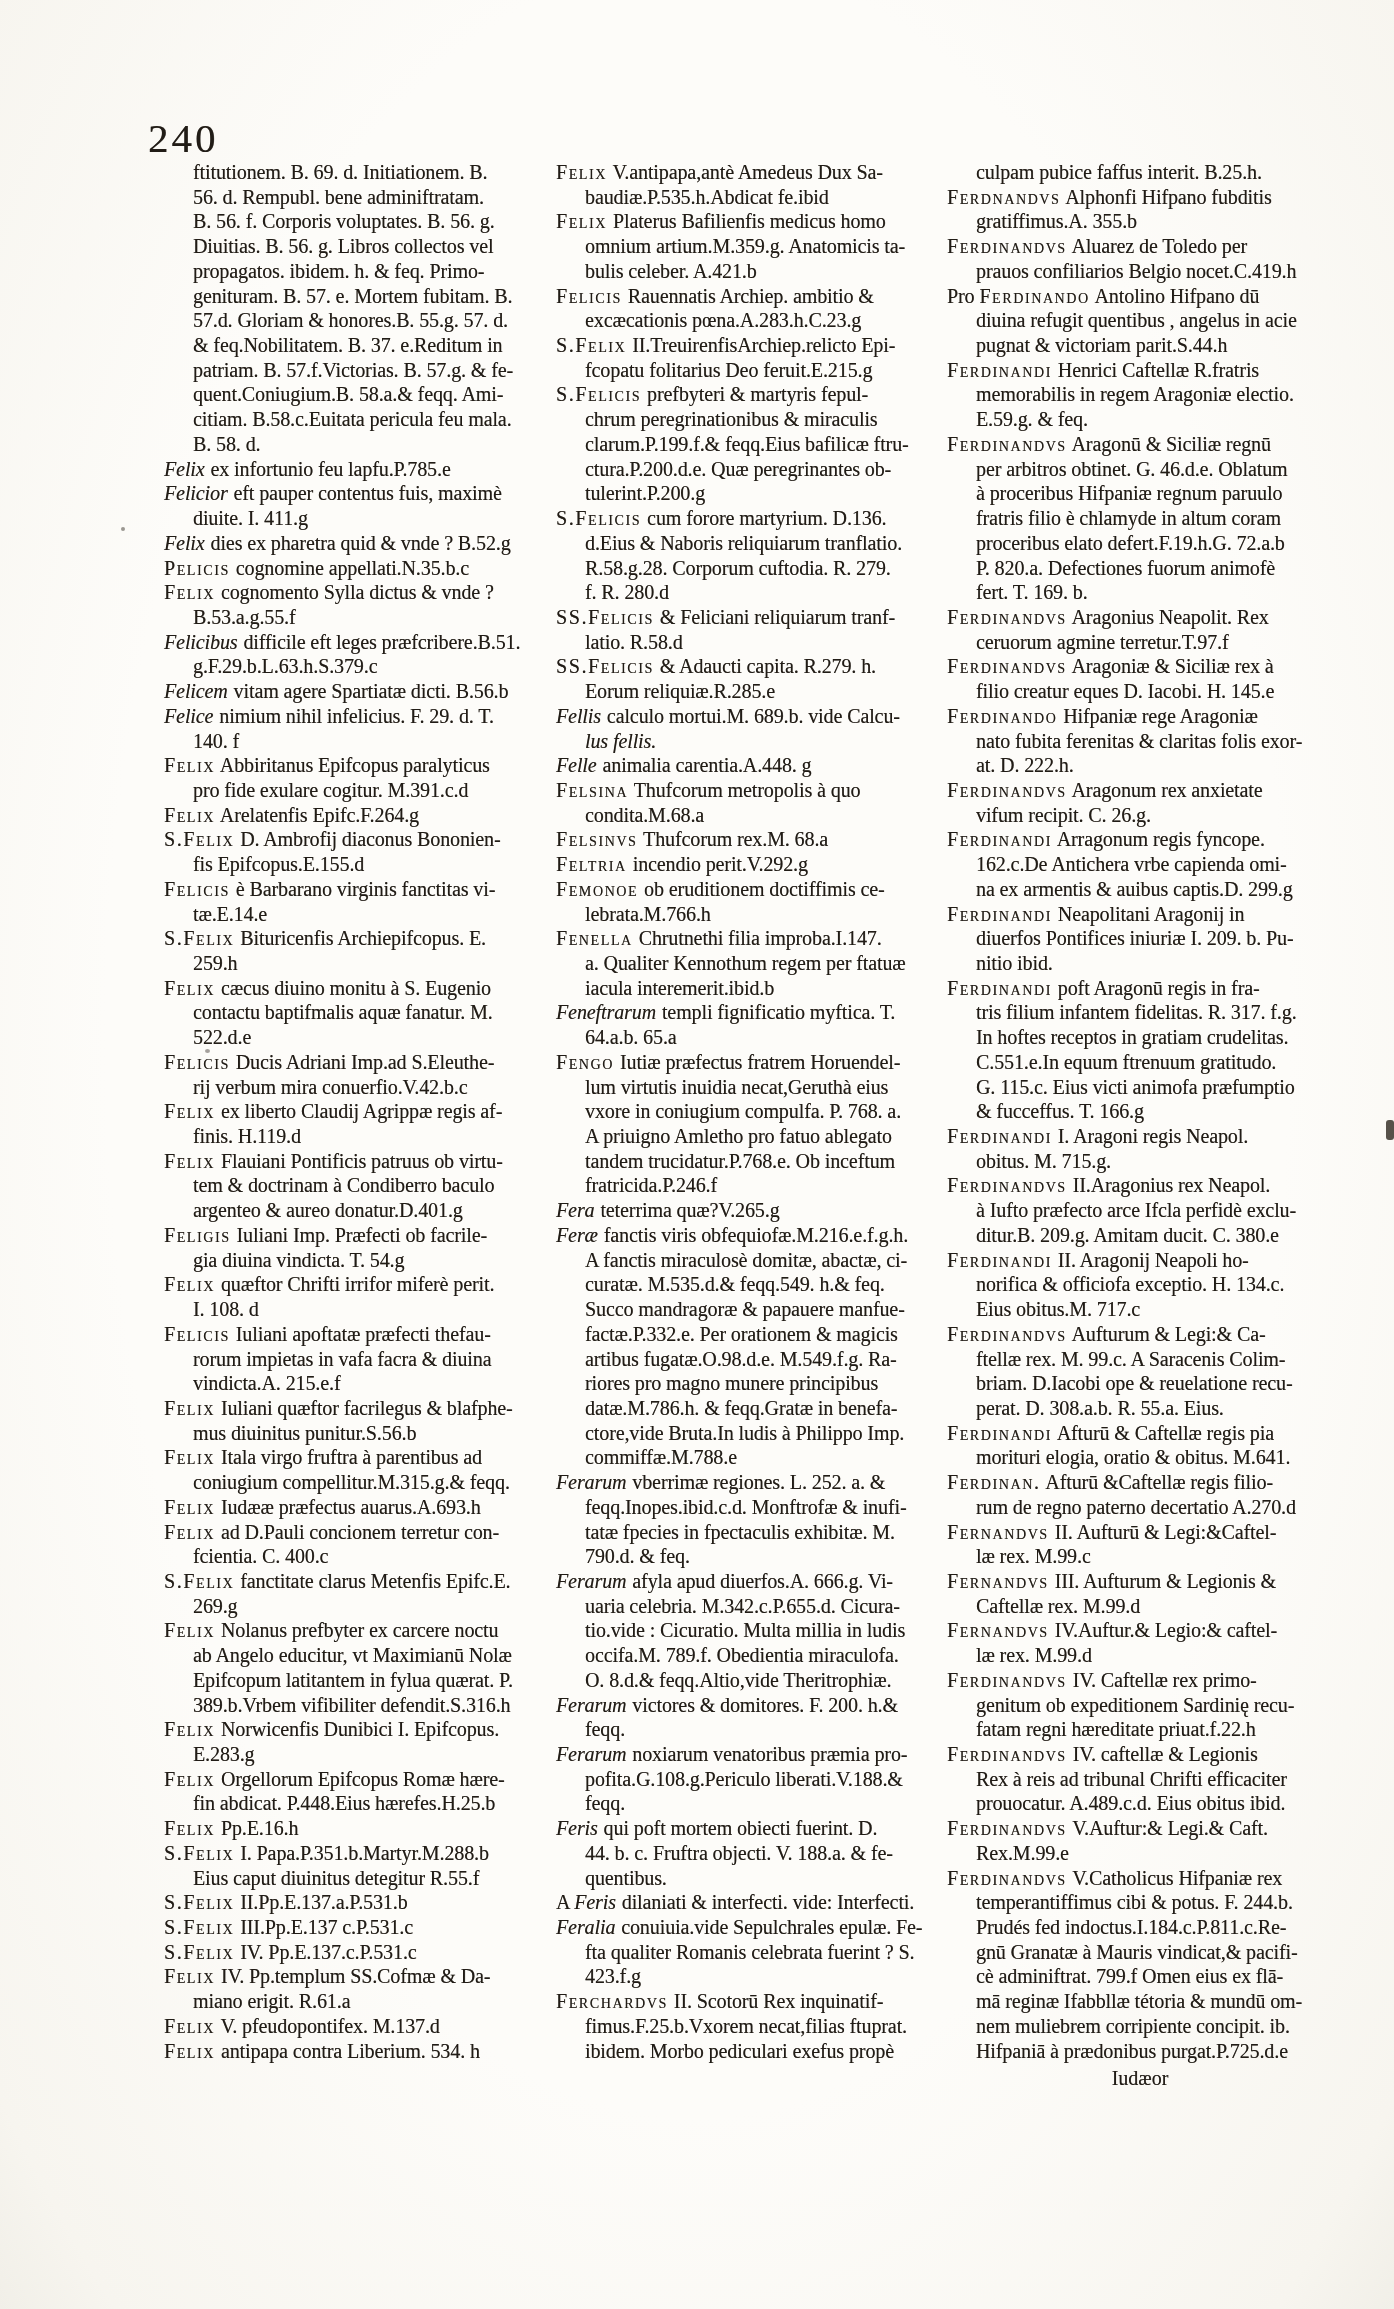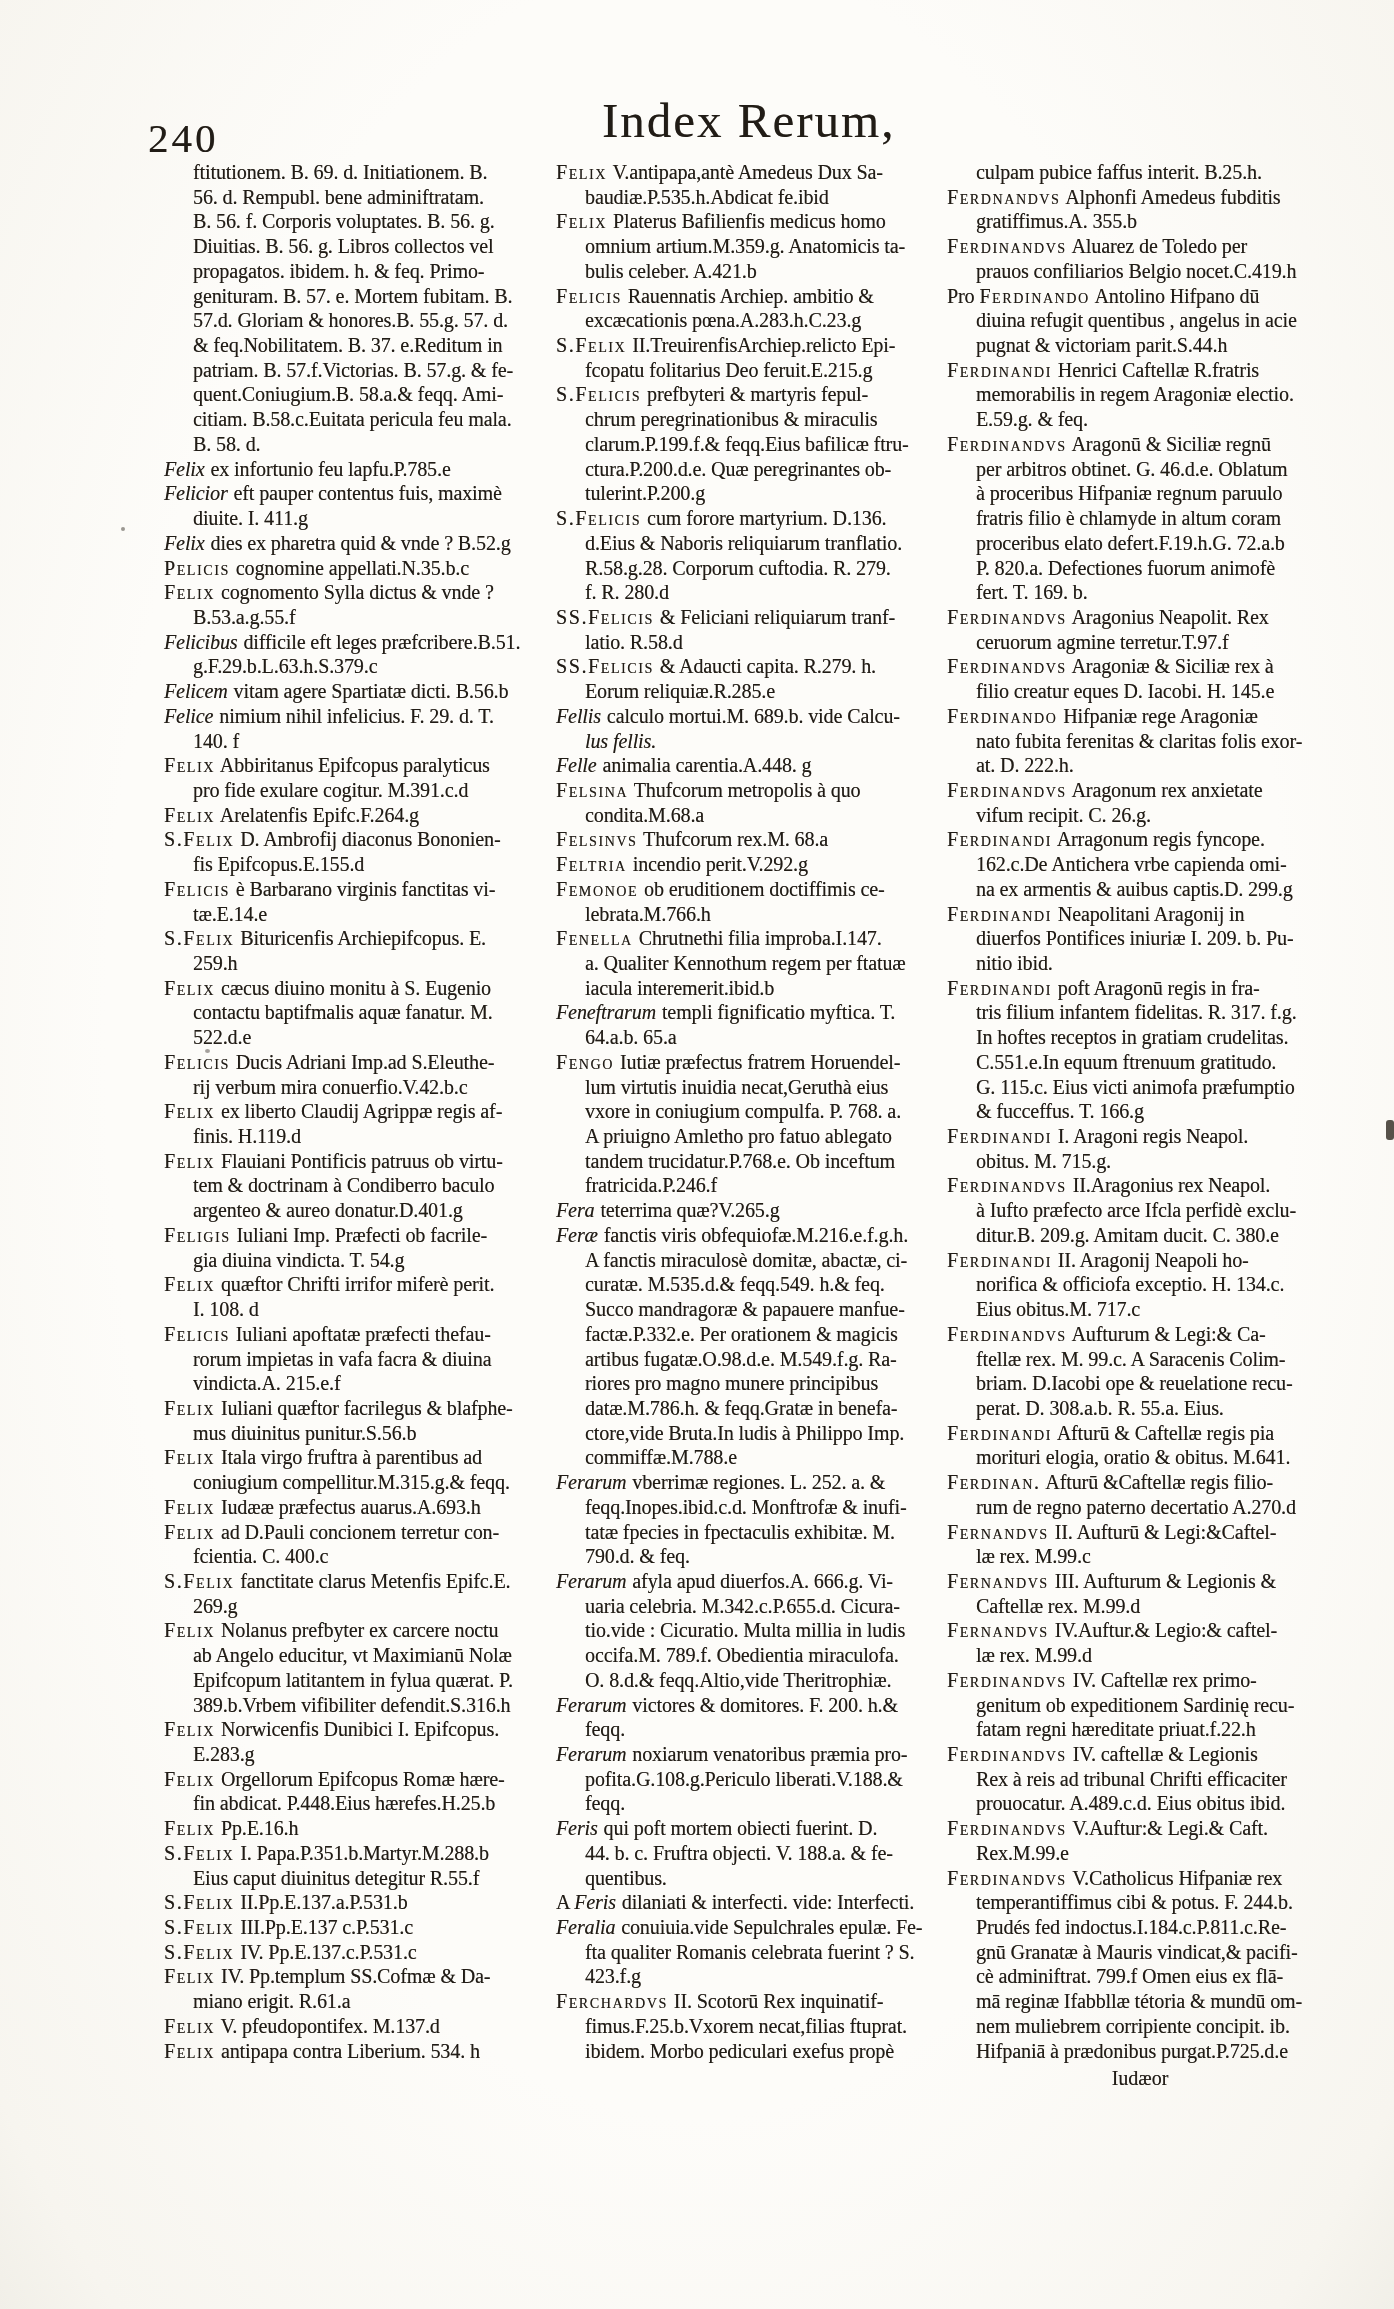--- a/index.html
+++ b/index.html
@@ -44,21 +44,20 @@
   .speck{position:absolute;background:#3a342c;border-radius:50%;}
   .speck.s1{left:1386px;top:1120px;width:8px;height:20px;border-radius:3px;opacity:.85;}
   .speck.s2{left:121px;top:527px;width:4px;height:4px;opacity:.5;}
   .speck.s3{left:205px;top:1049px;width:5px;height:4px;opacity:.45;}
 </style>
 </head>
 <body>
 
 <div class="page">
   <div class="pagenum">240</div>
-  <div class="title">Index Rerum,</div>
   <div class="col" id="col1">
       <div class="line cont"><span class="">ftitutionem. B. 69. d. Initiationem. B.</span></div>
       <div class="line cont"><span class="">56. d. Rempubl. bene adminiftratam.</span></div>
       <div class="line cont"><span class="">B. 56. f. Corporis voluptates. B. 56. g.</span></div>
       <div class="line cont"><span class="">Diuitias. B. 56. g. Libros collectos vel</span></div>
       <div class="line cont"><span class="">propagatos. ibidem. h. &amp; feq. Primo-</span></div>
       <div class="line cont"><span class="">genituram. B. 57. e. Mortem fubitam. B.</span></div>
       <div class="line cont"><span class="">57.d. Gloriam &amp; honores.B. 55.g. 57. d.</span></div>
       <div class="line cont"><span class="">&amp; feq.Nobilitatem. B. 37. e.Reditum in</span></div>
       <div class="line cont"><span class="">patriam. B. 57.f.Victorias. B. 57.g. &amp; fe-</span></div>
@@ -205,21 +204,21 @@
       <div class="line"><span>A </span><span class="lead-it">Feris</span><span class=""> dilaniati &amp; interfecti. vide: Interfecti.</span></div>
       <div class="line"><span class="lead-it">Feralia</span><span class=""> conuiuia.vide Sepulchrales epulæ. Fe-</span></div>
       <div class="line cont"><span class="">fta qualiter Romanis celebrata fuerint ? S.</span></div>
       <div class="line cont"><span class="">423.f.g</span></div>
       <div class="line"><span class="lead-sc">Ferchardvs</span><span class=""> II. Scotorū Rex inquinatif-</span></div>
       <div class="line cont"><span class="">fimus.F.25.b.Vxorem necat,filias ftuprat.</span></div>
       <div class="line cont"><span class="">ibidem.  Morbo pediculari exefus propè</span></div>
     </div>
   <div class="col" id="col3">
       <div class="line cont"><span class="">culpam pubice faffus interit. B.25.h.</span></div>
-      <div class="line"><span class="lead-sc">Ferdnandvs</span><span class=""> Alphonfi Amedeus fubditis</span></div>
+      <div class="line"><span class="lead-sc">Ferdnandvs</span><span class=""> Alphonfi Hifpano fubditis</span></div>
       <div class="line cont"><span class="">gratiffimus.A. 355.b</span></div>
       <div class="line"><span class="lead-sc">Ferdinandvs</span><span class=""> Aluarez de Toledo per</span></div>
       <div class="line cont"><span class="">prauos confiliarios Belgio nocet.C.419.h</span></div>
       <div class="line"><span>Pro </span><span class="lead-sc">Ferdinando</span><span class=""> Antolino Hifpano dū</span></div>
       <div class="line cont"><span class="">diuina refugit quentibus , angelus in acie</span></div>
       <div class="line cont"><span class="">pugnat &amp; victoriam parit.S.44.h</span></div>
       <div class="line"><span class="lead-sc">Ferdinandi</span><span class=""> Henrici Caftellæ R.fratris</span></div>
       <div class="line cont"><span class="">memorabilis in regem Aragoniæ electio.</span></div>
       <div class="line cont"><span class="">E.59.g. &amp; feq.</span></div>
       <div class="line"><span class="lead-sc">Ferdinandvs</span><span class=""> Aragonū &amp; Siciliæ regnū</span></div>

